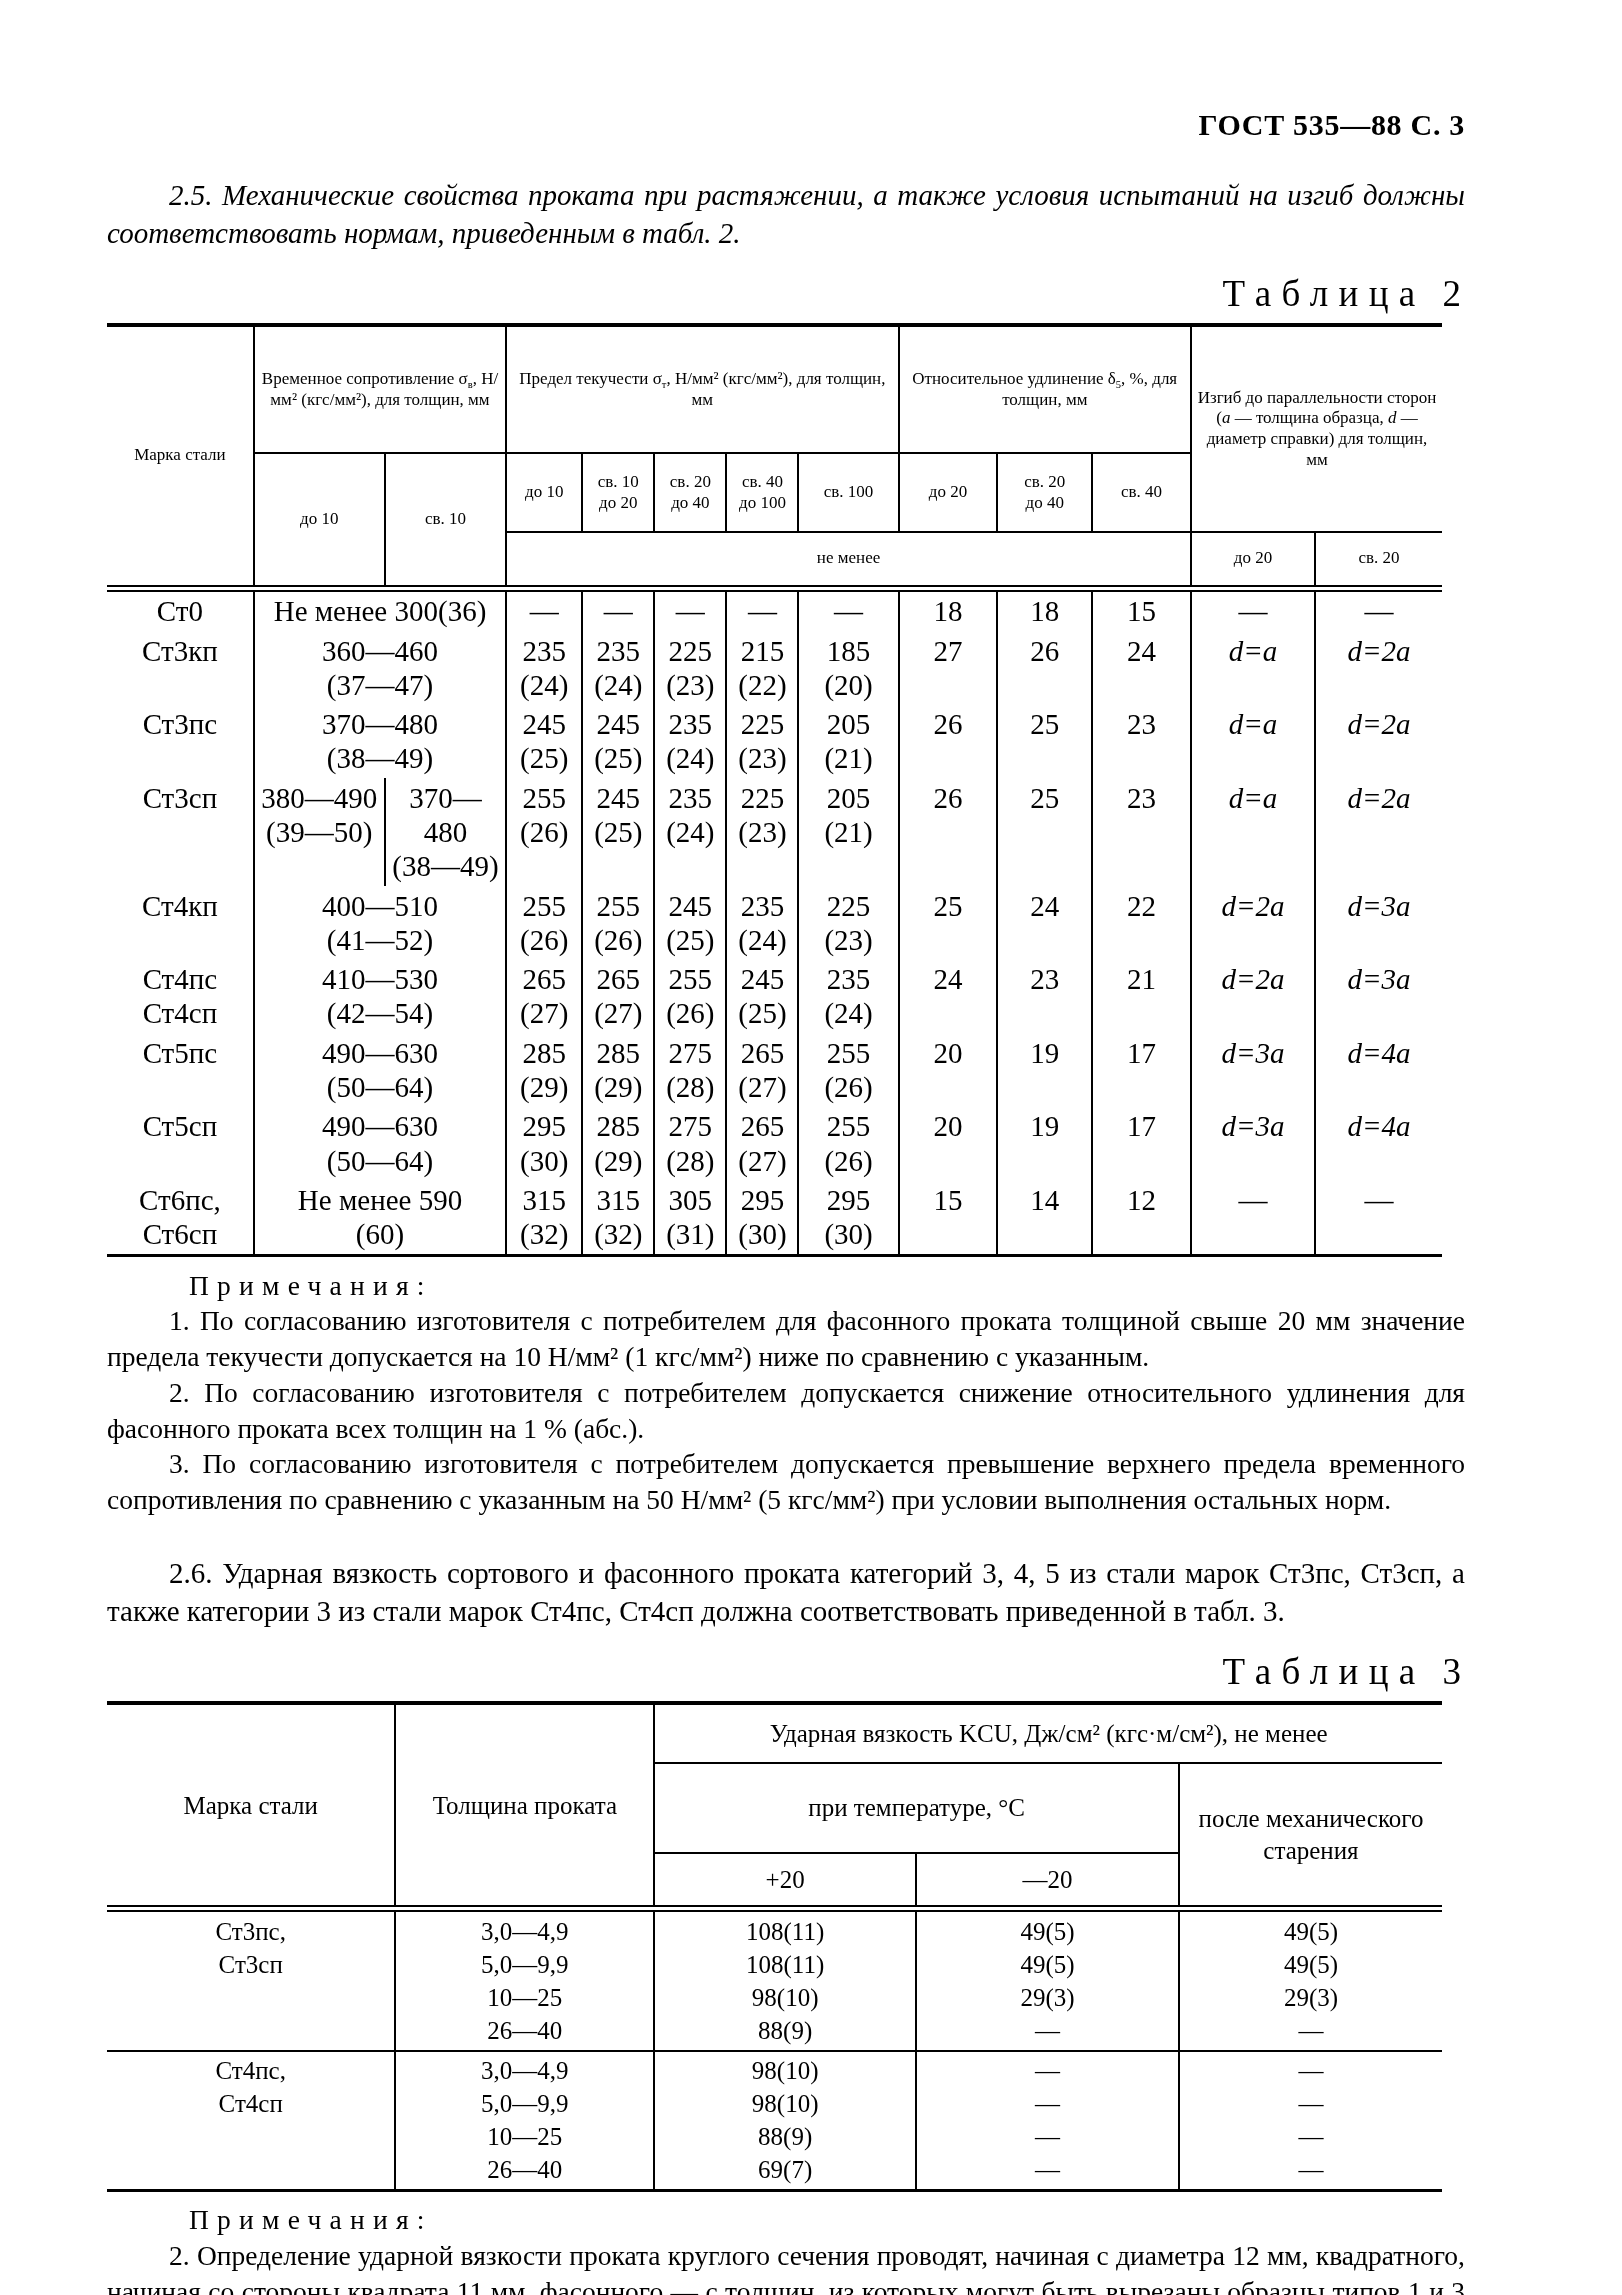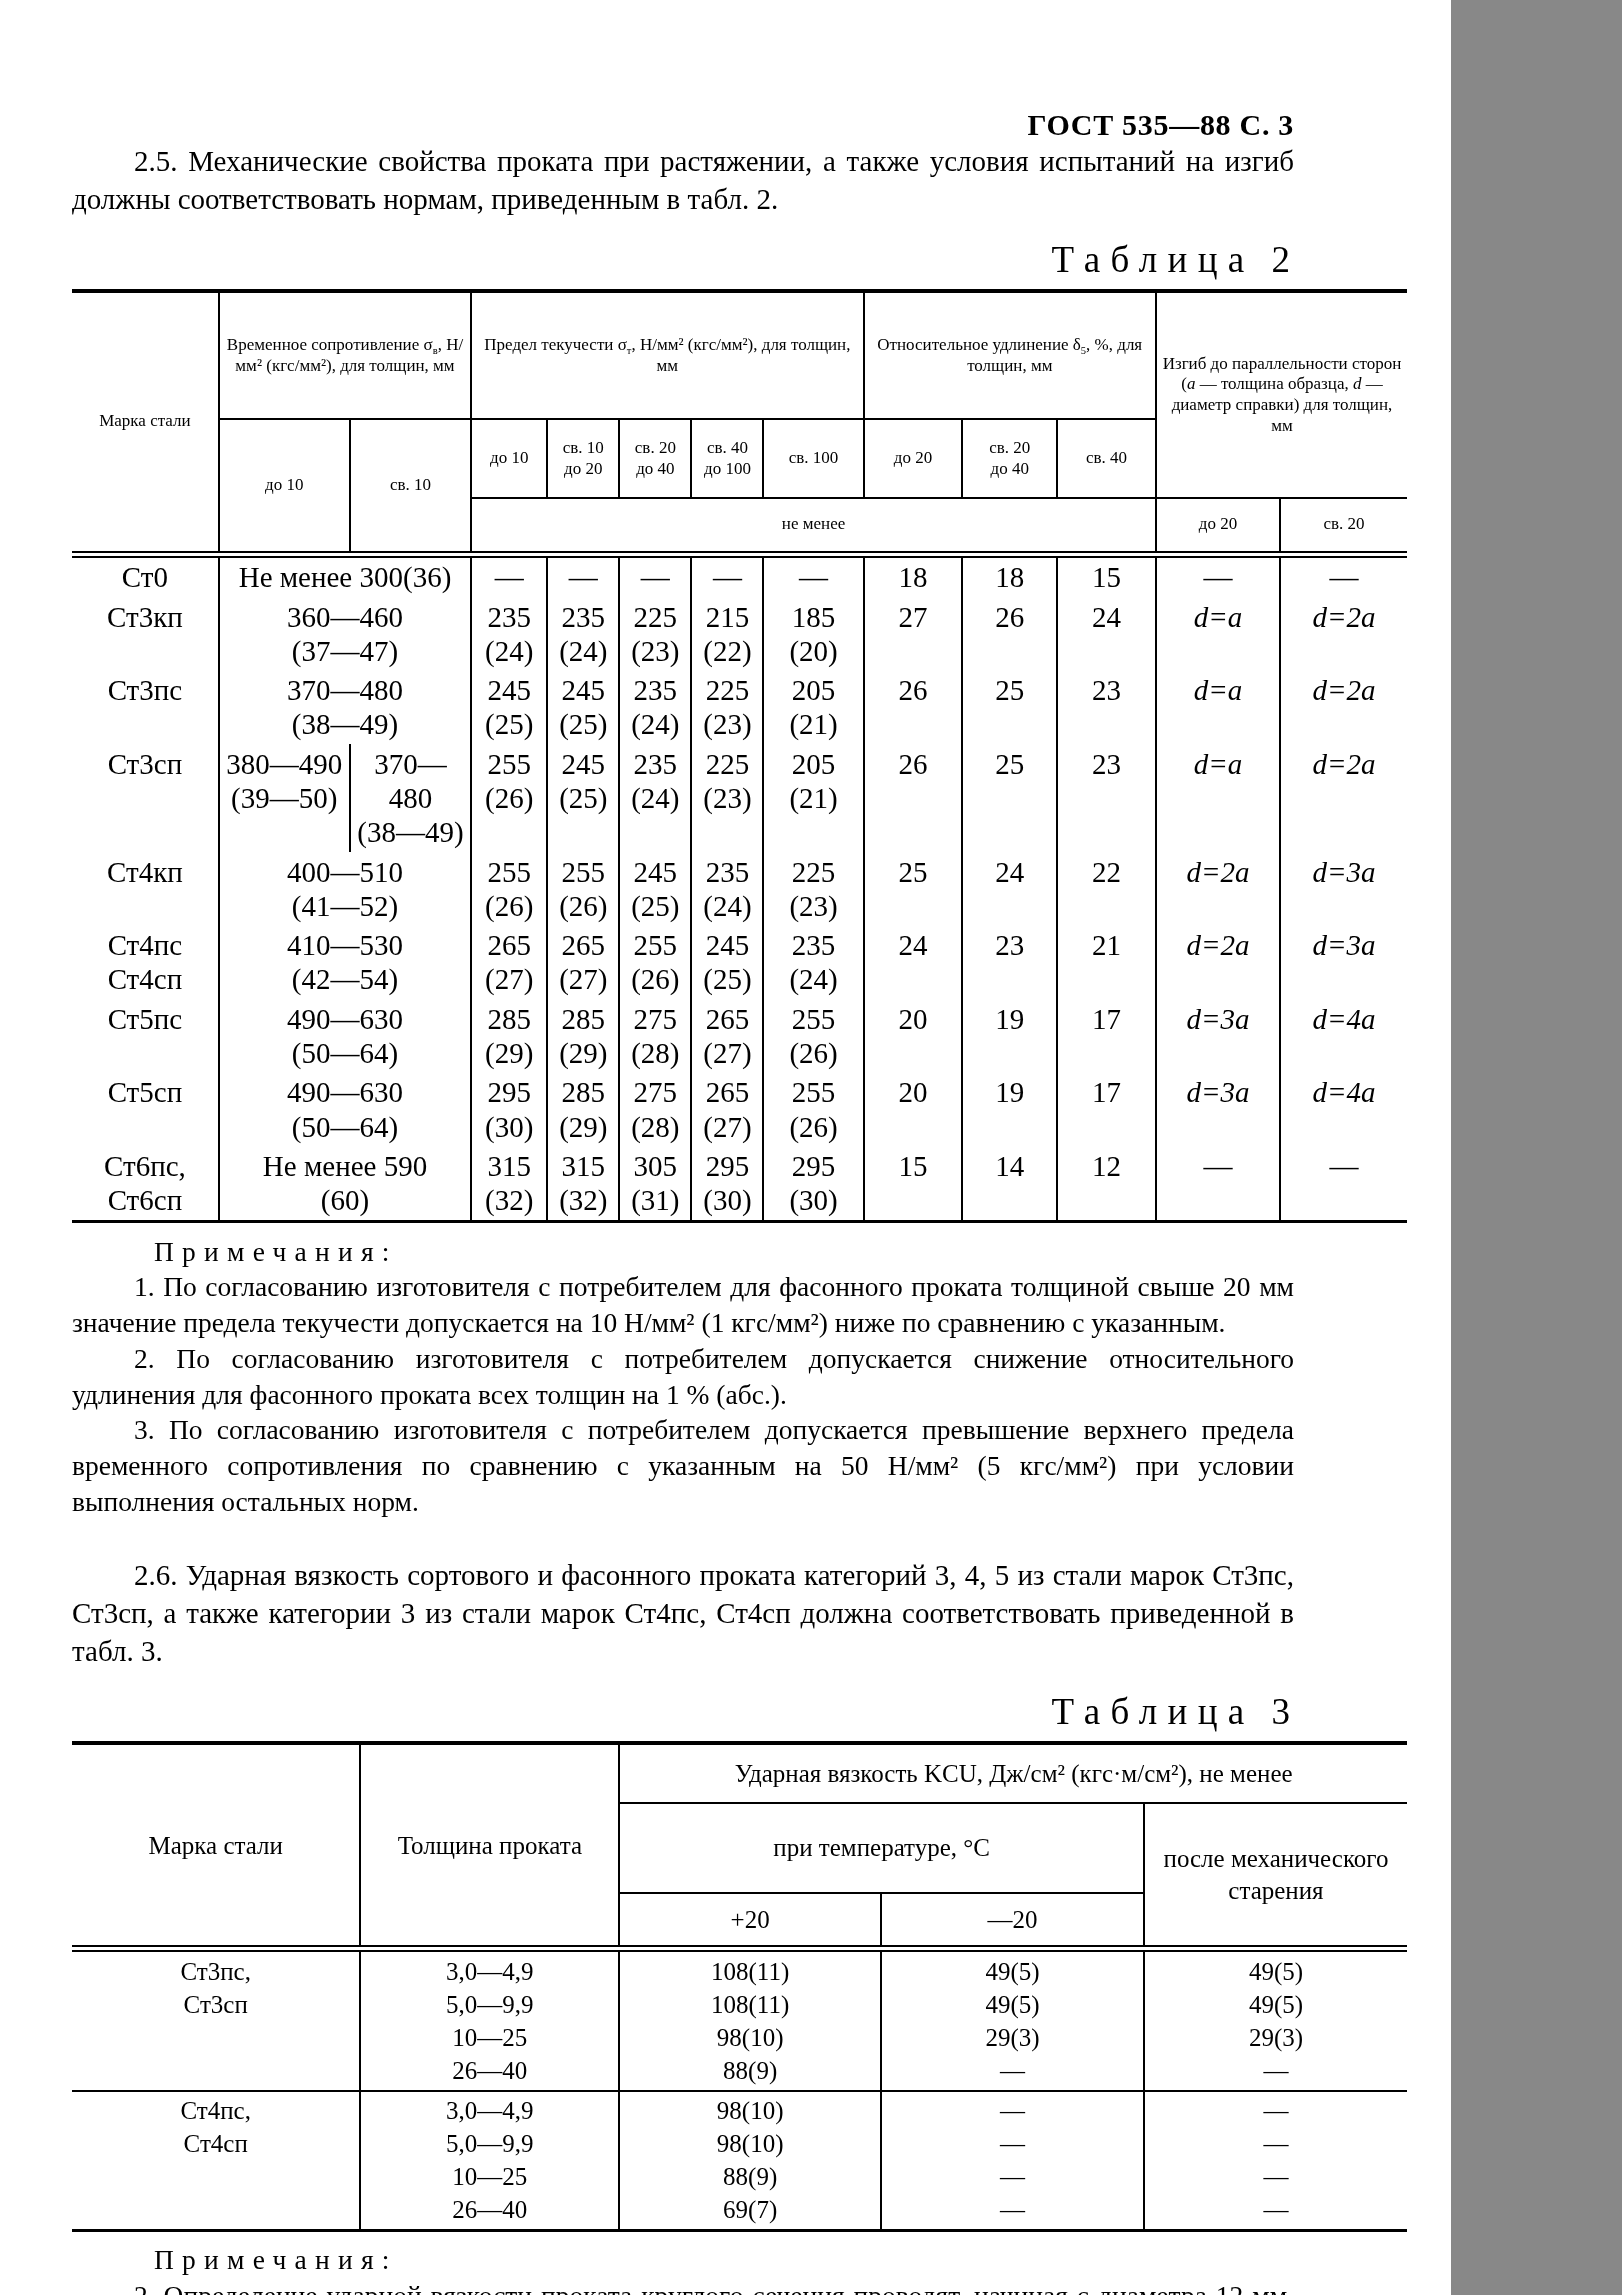--- a/index.html
+++ b/index.html
@@ -1,24 +1,24 @@
 <!DOCTYPE html>
 <html style="font-size:10.5px"><head>
 <meta charset="utf-8">
 <style>
   html,body{margin:0;padding:0;background:#888;}
   .page{
-    width:1451px;height:2295px;background:#ffffff;color:#000;
+    width:1622px;height:2295px;background:#ffffff;color:#000;
     font-family:"Liberation Serif","DejaVu Serif",serif;
     position:relative;overflow:hidden;box-sizing:border-box;
-    padding:108px 157px 0 72px;
+    padding:108px 157px 0 107px;
   }
   .hdr-right{text-align:right;font-size:30px;font-weight:bold;letter-spacing:0.7px;}
   .para{font-size:29px;line-height:1.32;text-align:justify;text-indent:62px;margin:0;}
-  .para.p25{}
+  .para.p25{margin-top:34px;font-style:italic;}
   .para.p26{margin-top:36px;}
   .tbl-caption{text-align:right;font-size:37px;margin:19.6px 3.9px 7.9px 0;}
   .tbl-caption .word{letter-spacing:0.28em;}
   .tbl-caption .num{margin-left:17px;}
 
   table.gt{
     border-collapse:collapse;table-layout:fixed;width:1335px;
     border-top:4.6px solid #000;border-bottom:3.3px solid #000;
   }
   table.gt th,table.gt td{

